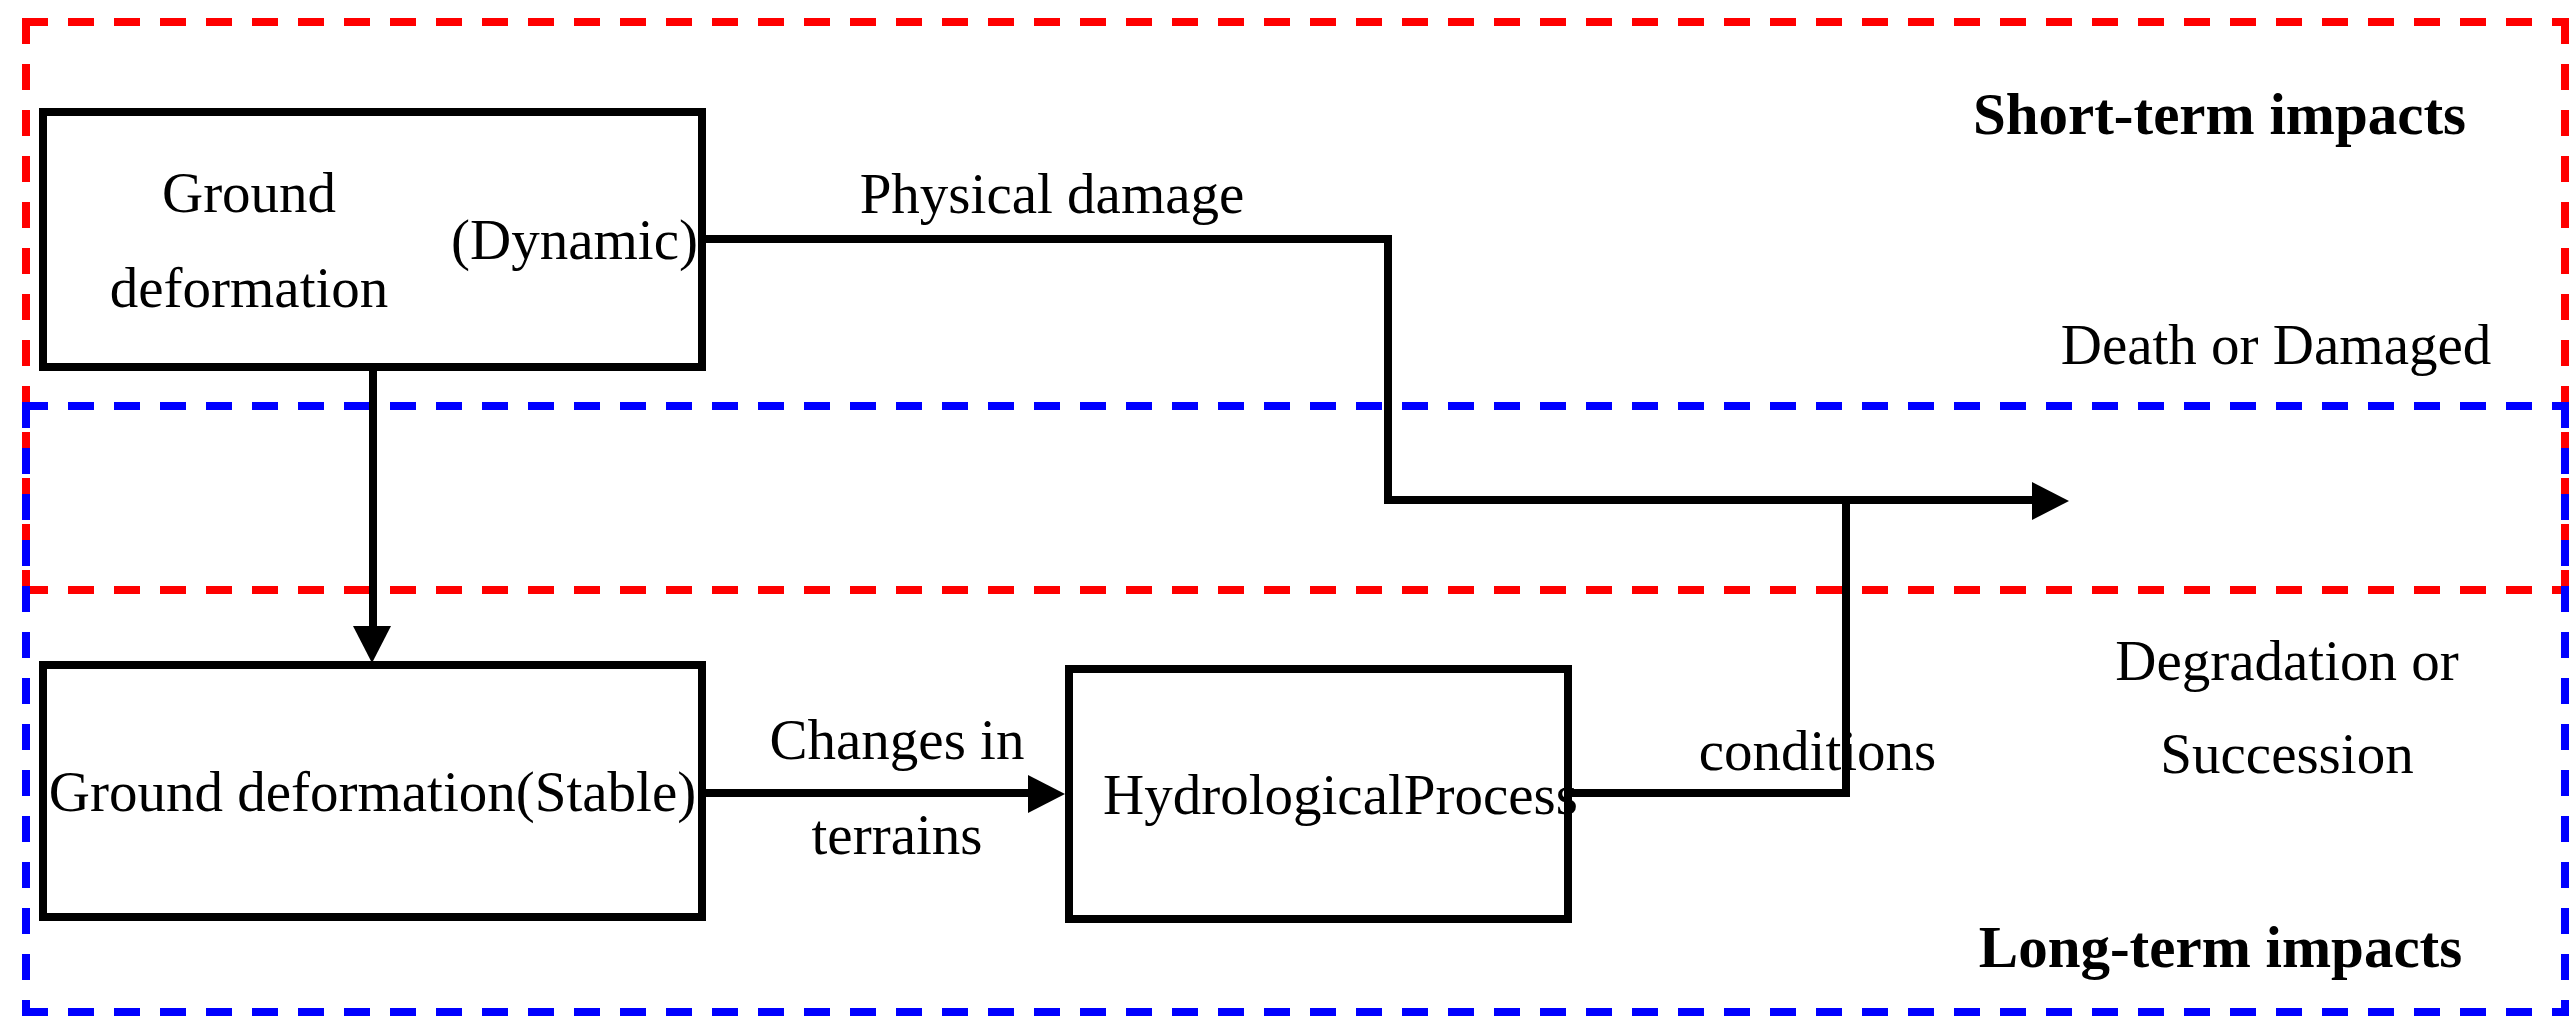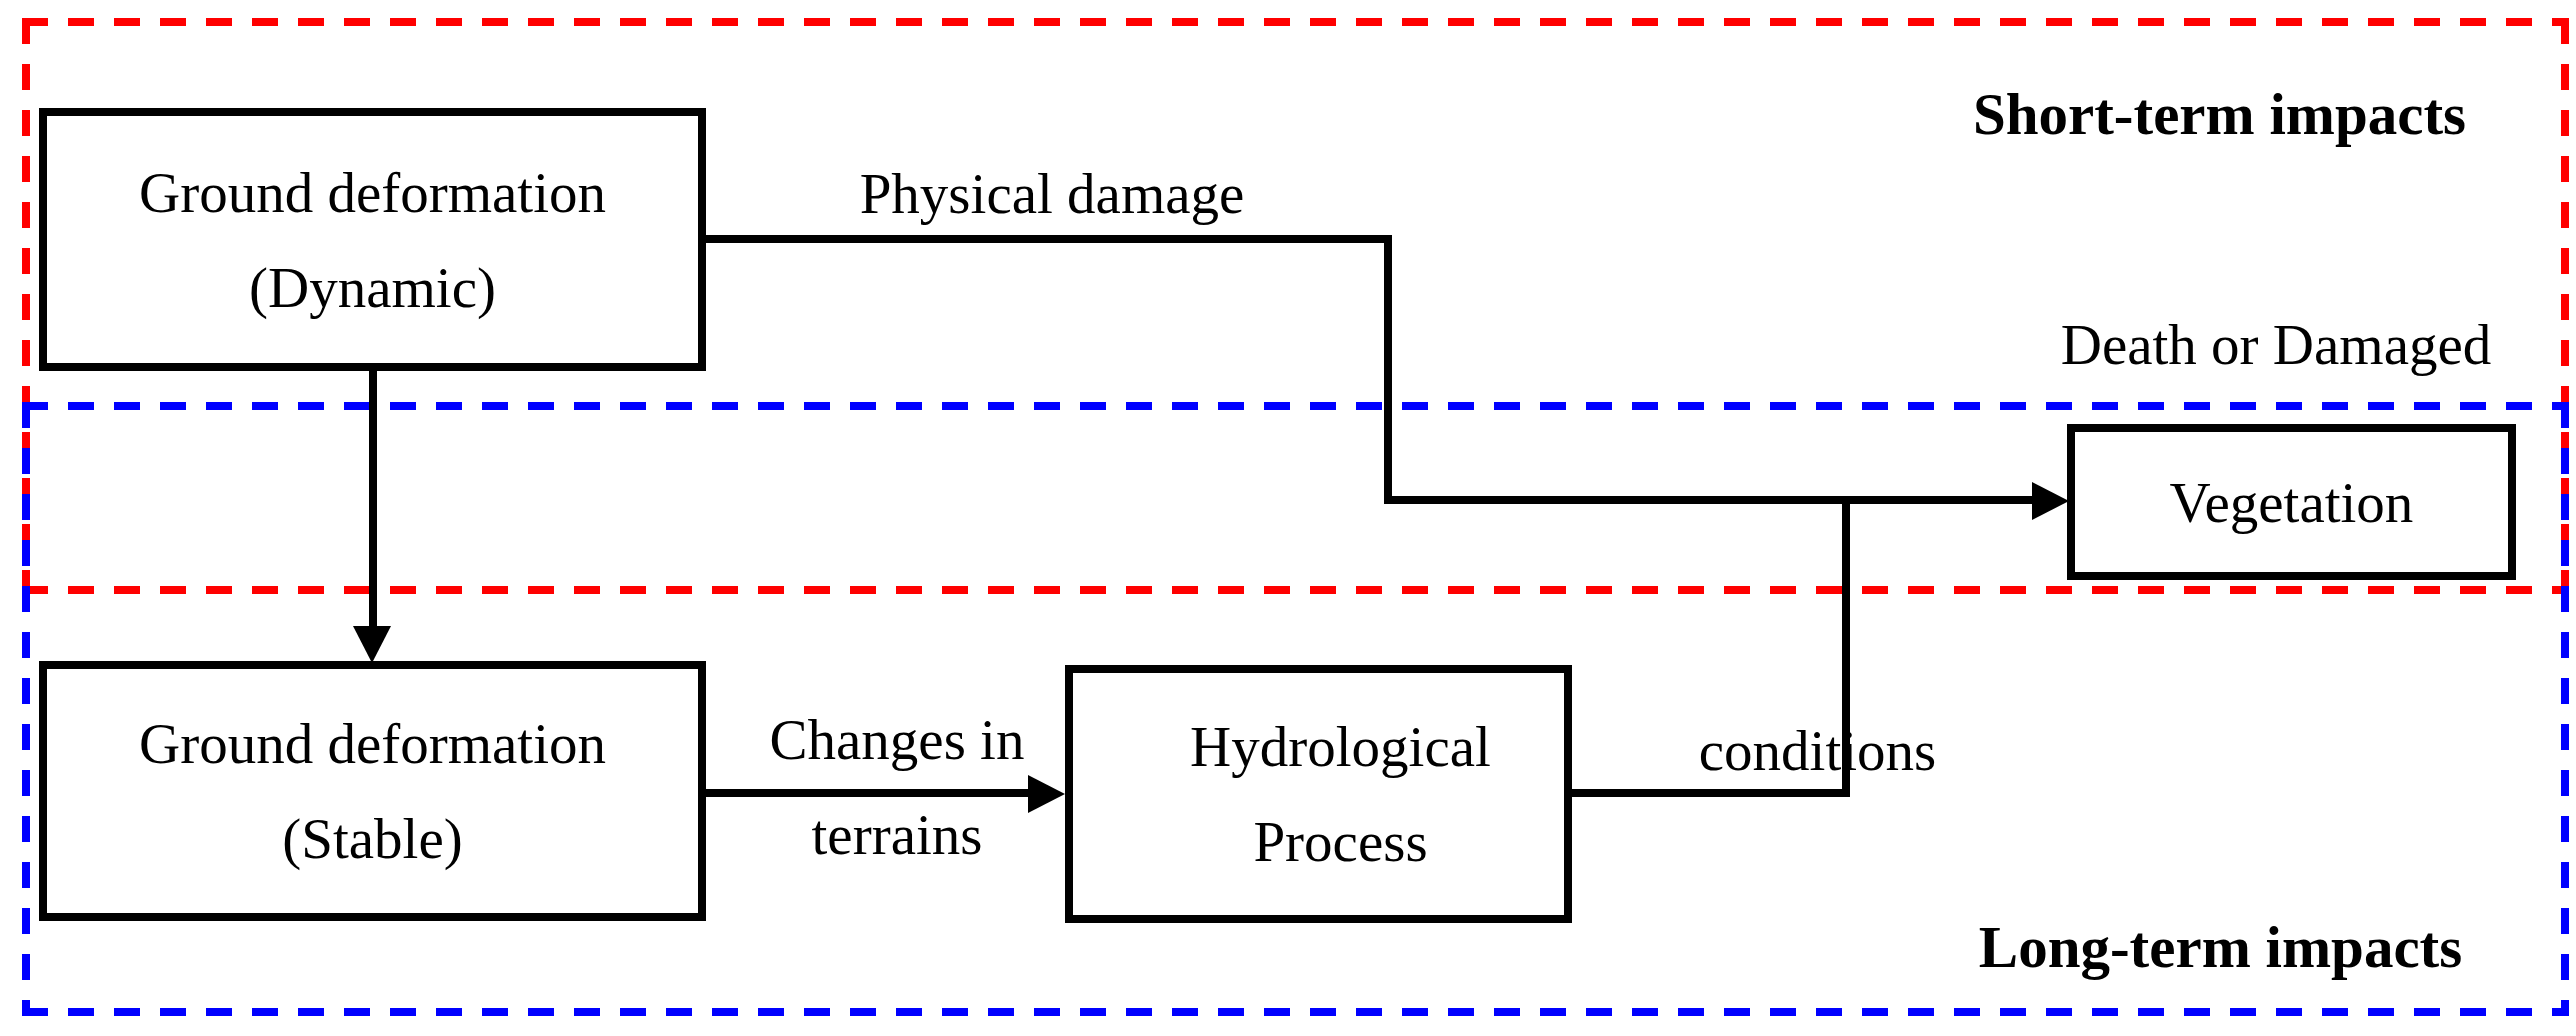--- a/index.html
+++ b/index.html
@@ -48,21 +48,20 @@
     border-top: 37px solid var(--line, #000000);
   }
 
   
   .node {
     position: absolute;
     box-sizing: border-box;
     border: 8px solid var(--line, #000000);
     background: #ffffff;
     display: flex;
-    flex-direction: column;
     justify-content: center;
     align-items: center;
     text-align: center;
     font-size: 57px;
     line-height: 95px;
     z-index: 3;
   }
   .node span { display: block; }
 
   
@@ -122,36 +121,37 @@
   <div class="node" style="left:39px; top:661px; width:667px; height:260px;">
     <span>Ground deformation</span>
     <span>(Stable)</span>
   </div>
 
   <div class="node" style="left:1065px; top:665px; width:507px; height:258px;padding-left:44px;">
     <span>Hydrological</span>
     <span>Process</span>
   </div>
 
-  <div class="node" style="left:2067px; top:424px; width:449px; height:156px;">
-    <span>Vegetation</span>
-  </div>
 
   <div class="label" style="left:795px; top:156px; width:514px;">Physical damage</div>
 
   <div class="label" style="left:2019px; top:307px; width:514px;">Death or Damaged</div>
 
   <div class="label two-line" style="left:750px; top:692px; width:294px;">
     <span>Changes in</span>
     <span>terrains</span>
   </div>
 
   <div class="label two-line" style="left:1597px; top:703px; width:441px;">
     <span>conditions</span>
   </div>
 
+  <div class="label tight" style="left:2030px; top:614px; width:514px;">
+    <span>Degradation or</span>
+    <span>Succession</span>
+  </div>
 
   <div class="label region-label" style="left:1926px; top:76px; width:587px;font-family:Liberation Serif, serif;">Short-term impacts</div>
 
   <div class="label region-label" style="left:1927px; top:909px; width:587px;">Long-term impacts</div>
 
 </div>
 
 
 </body></html>

